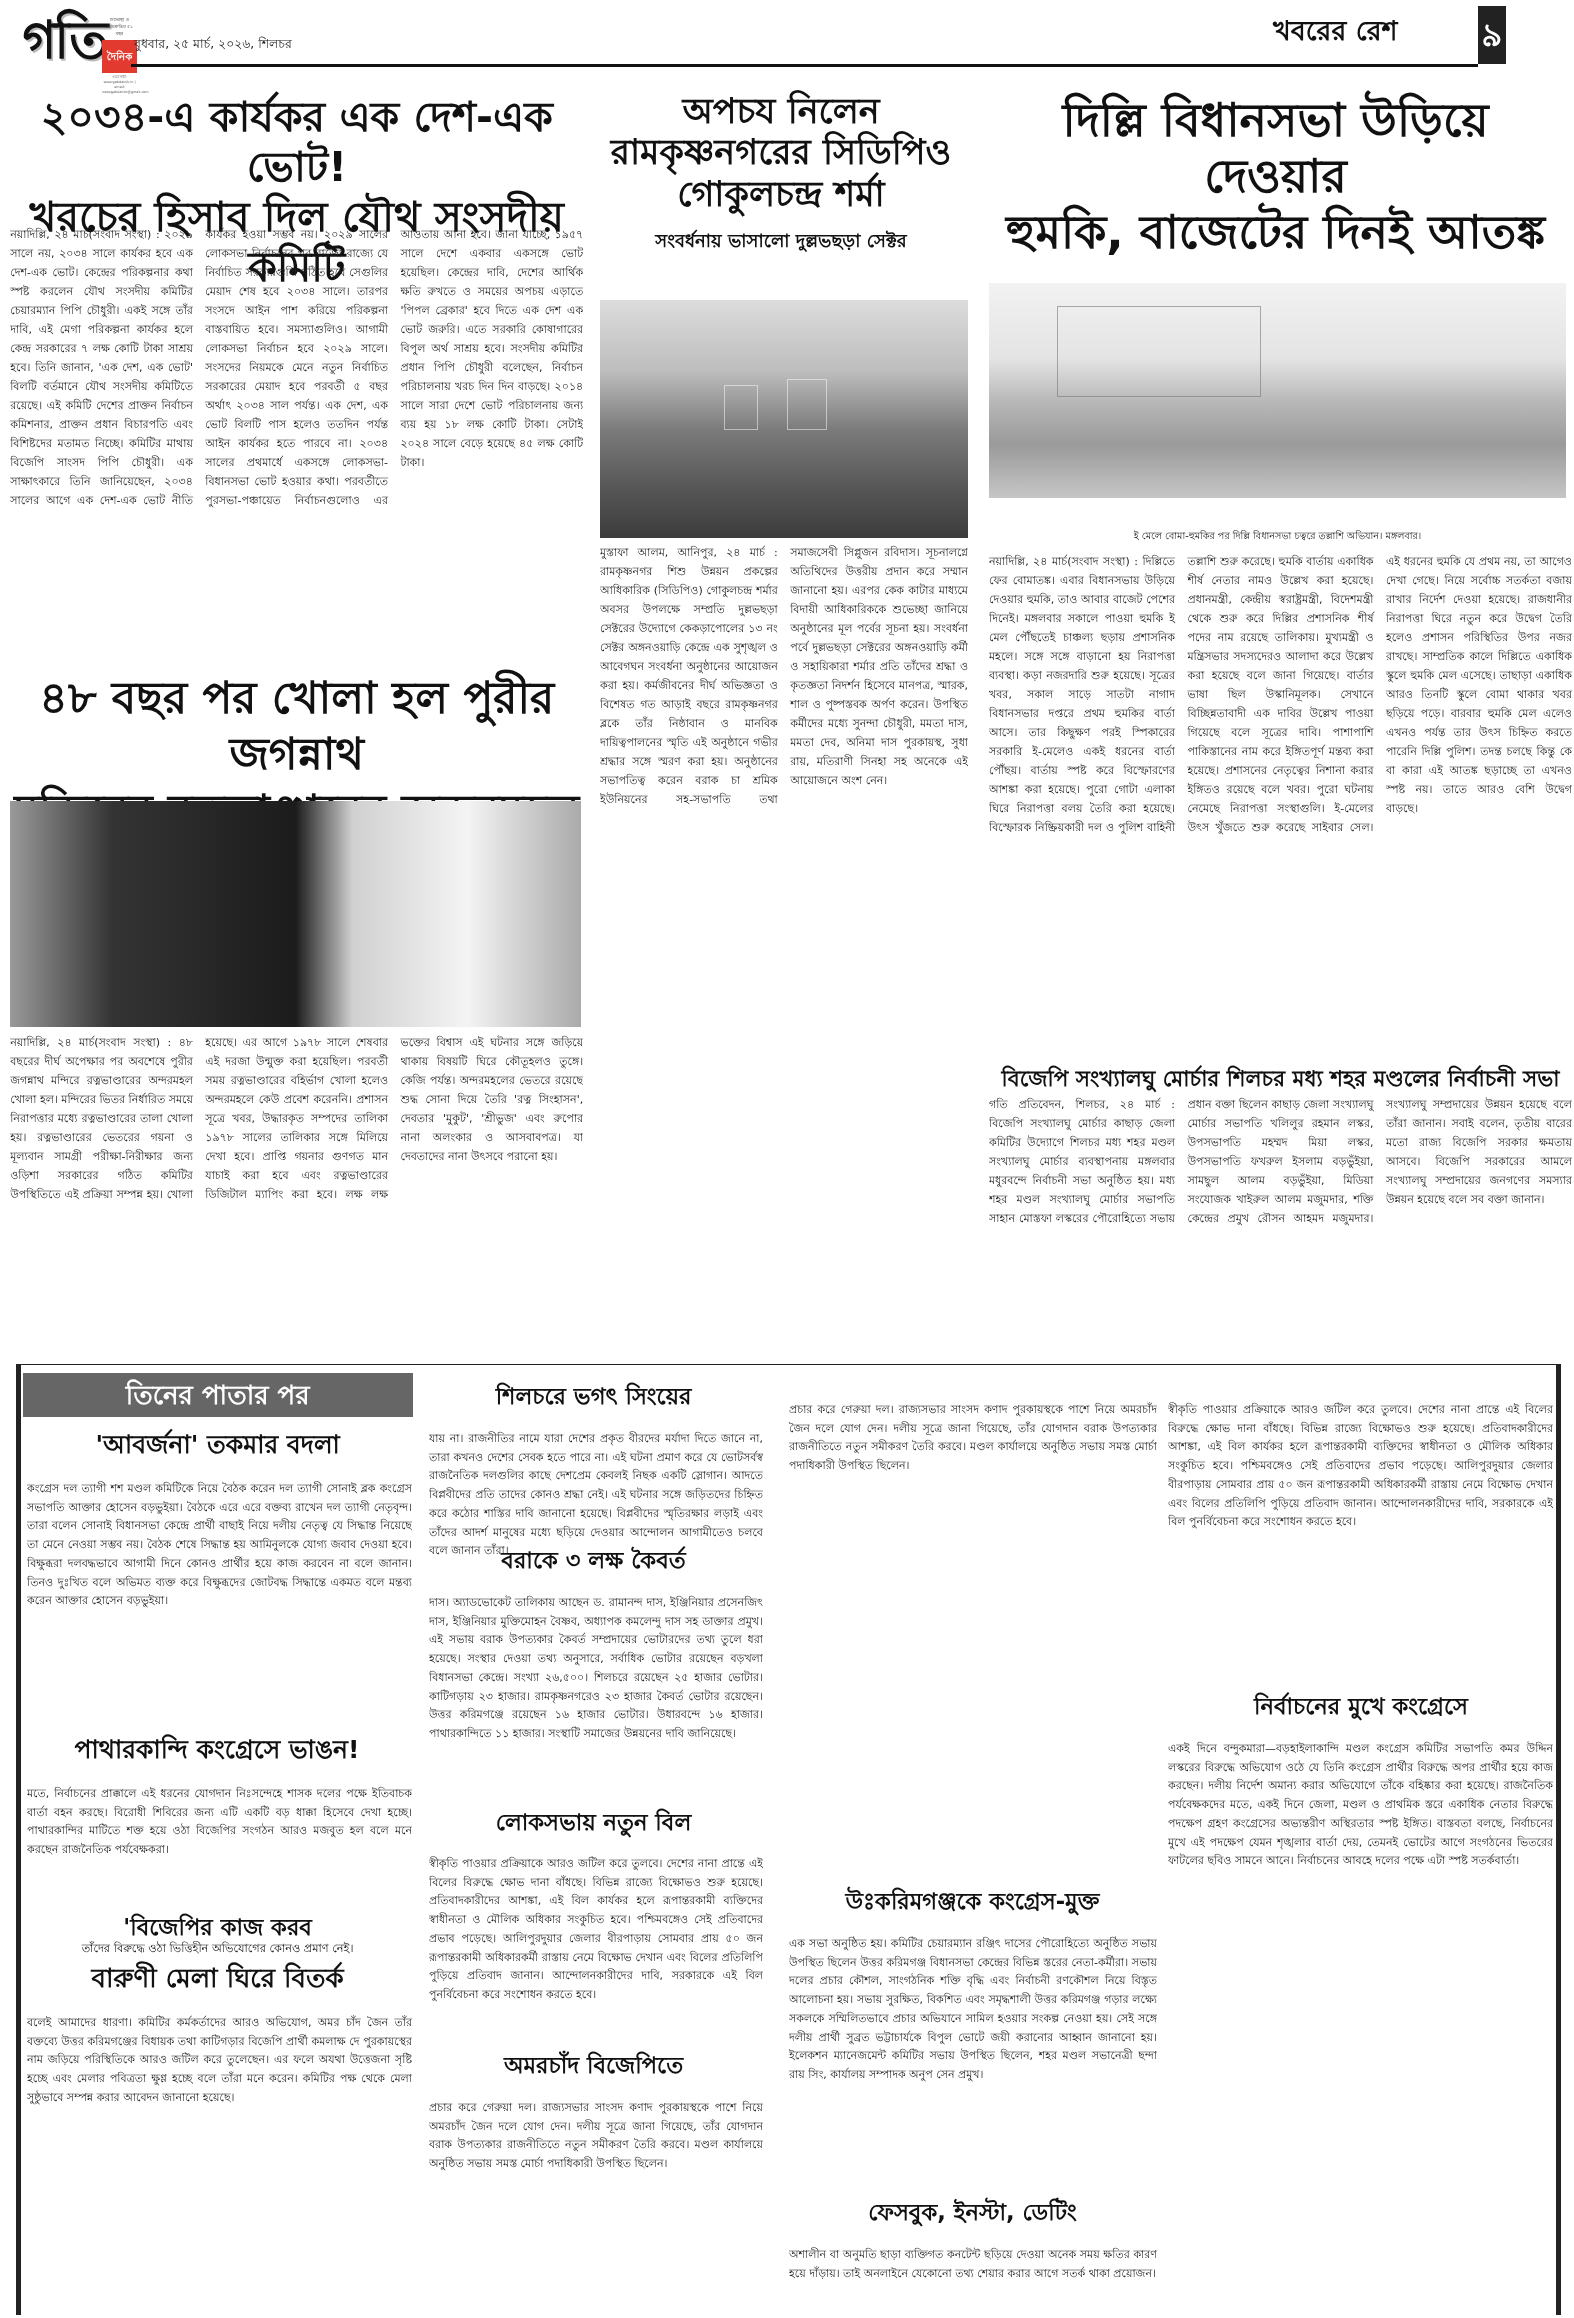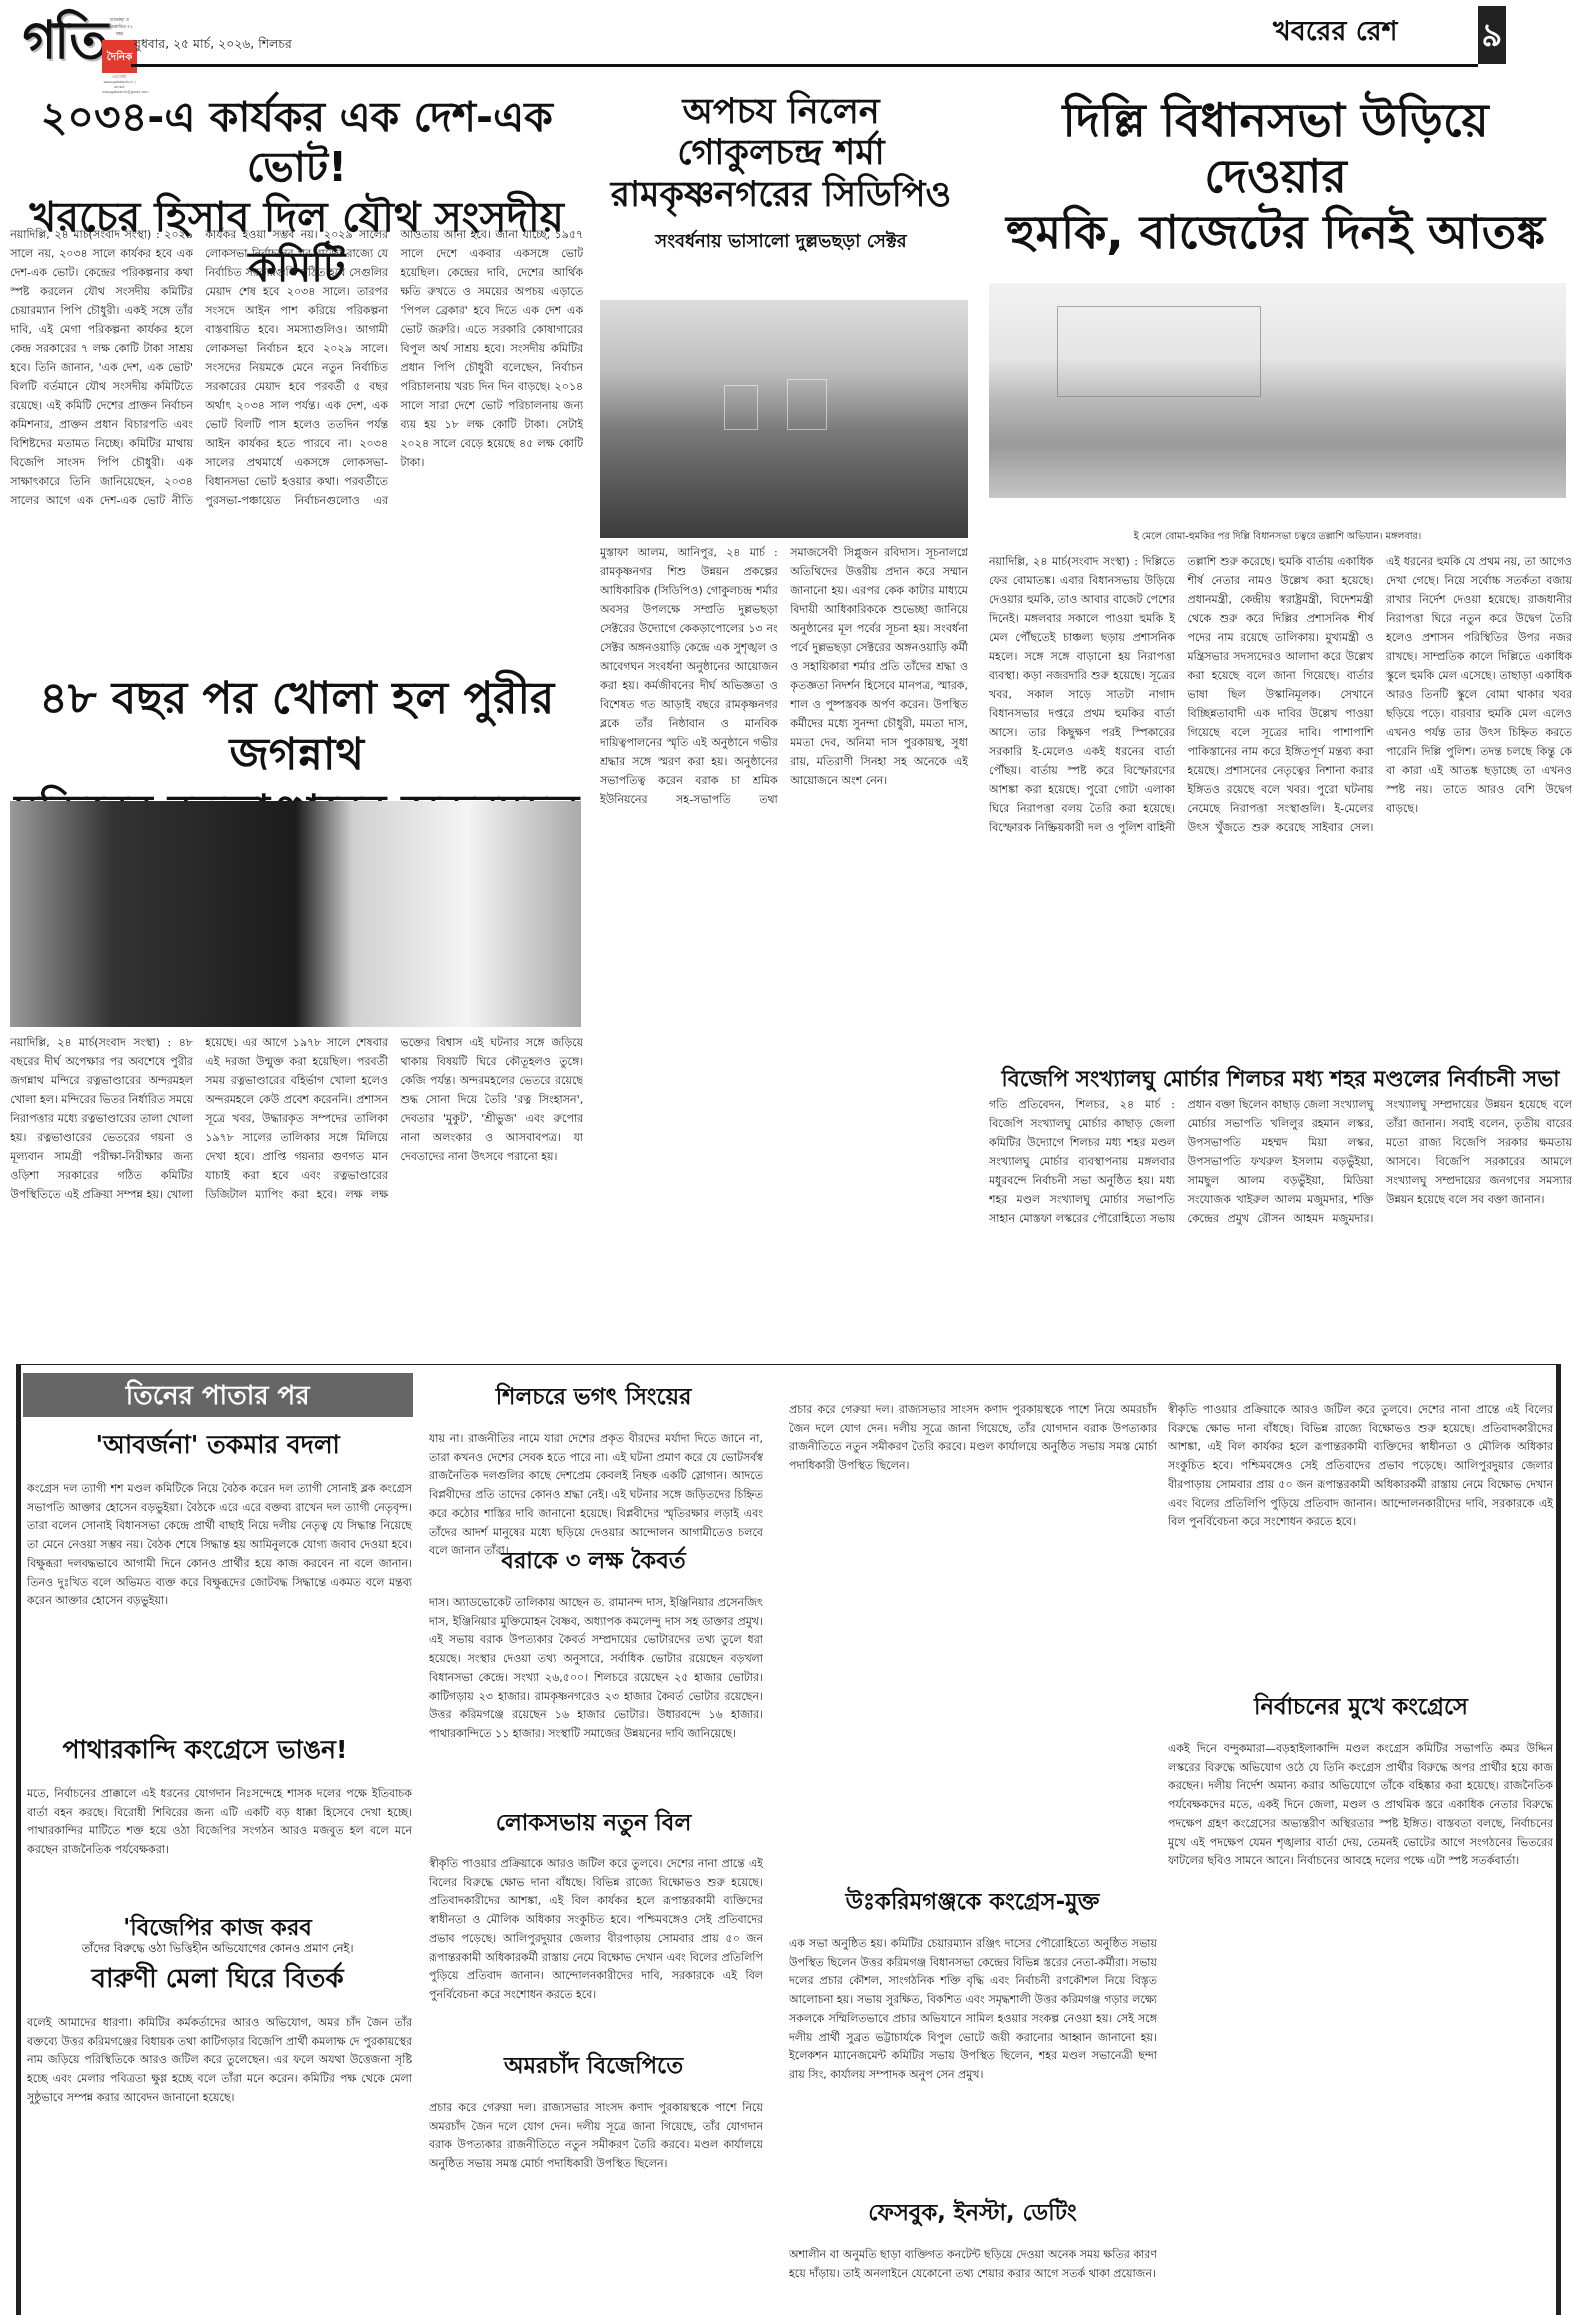--- a/index.html
+++ b/index.html
@@ -70,22 +70,22 @@
   <div>২০৩৪-এ কার্যকর এক দেশ-এক ভোট!</div>
   <div>খরচের হিসাব দিল যৌথ সংসদীয় কমিটি</div>
 </div>
 <div class="abs txt cols2" style="left:10.2px; top:225px; width:573px; height:430px;">
   <span class="dateline-in">নয়াদিল্লি, ২৪ মার্চ(সংবাদ সংস্থা) :</span>
   <span>২০২৯ সালে নয়, ২০৩৪ সালে কার্যকর হবে এক দেশ-এক ভোট। কেন্দ্রের পরিকল্পনার কথা স্পষ্ট করলেন যৌথ সংসদীয় কমিটির চেয়ারম্যান পিপি চৌধুরী। একই সঙ্গে তাঁর দাবি, এই মেগা পরিকল্পনা কার্যকর হলে কেন্দ্র সরকারের ৭ লক্ষ কোটি টাকা সাশ্রয় হবে। তিনি জানান, 'এক দেশ, এক ভোট' বিলটি বর্তমানে যৌথ সংসদীয় কমিটিতে রয়েছে। এই কমিটি দেশের প্রাক্তন নির্বাচন কমিশনার, প্রাক্তন প্রধান বিচারপতি এবং বিশিষ্টদের মতামত নিচ্ছে। কমিটির মাথায় বিজেপি সাংসদ পিপি চৌধুরী। এক সাক্ষাৎকারে তিনি জানিয়েছেন, ২০৩৪ সালের আগে এক দেশ-এক ভোট নীতি কার্যকর হওয়া সম্ভব নয়। ২০২৯ সালের লোকসভা নির্বাচনের পর রাজ্যে রাজ্যে যে নির্বাচিত সরকারগুলি গঠিত হবে সেগুলির মেয়াদ শেষ হবে ২০৩৪ সালে। তারপর সংসদে আইন পাশ করিয়ে পরিকল্পনা বাস্তবায়িত হবে। সমস্যাগুলিও। আগামী লোকসভা নির্বাচন হবে ২০২৯ সালে। সংসদের নিয়মকে মেনে নতুন নির্বাচিত সরকারের মেয়াদ হবে পরবর্তী ৫ বছর অর্থাৎ ২০৩৪ সাল পর্যন্ত। এক দেশ, এক ভোট বিলটি পাস হলেও ততদিন পর্যন্ত আইন কার্যকর হতে পারবে না। ২০৩৪ সালের প্রথমার্ধে একসঙ্গে লোকসভা-বিধানসভা ভোট হওয়ার কথা। পরবর্তীতে পুরসভা-পঞ্চায়েত নির্বাচনগুলোও এর আওতায় আনা হবে। জানা যাচ্ছে, ১৯৫৭ সালে দেশে একবার একসঙ্গে ভোট হয়েছিল। কেন্দ্রের দাবি, দেশের আর্থিক ক্ষতি রুখতে ও সময়ের অপচয় এড়াতে 'পিপল ব্রেকার' হবে দিতে এক দেশ এক ভোট জরুরি। এতে সরকারি কোষাগারের বিপুল অর্থ সাশ্রয় হবে। সংসদীয় কমিটির প্রধান পিপি চৌধুরী বলেছেন, নির্বাচন পরিচালনায় খরচ দিন দিন বাড়ছে। ২০১৪ সালে সারা দেশে ভোট পরিচালনায় জন্য ব্যয় হয় ১৮ লক্ষ কোটি টাকা। সেটাই ২০২৪ সালে বেড়ে হয়েছে ৪৫ লক্ষ কোটি টাকা।</span>
 </div>
 
 <div class="abs hl hl2">
   <div>অপচয নিলেন</div>
+  <div>রামকৃষ্ণনগরের সিডিপিও</div>
   <div>গোকুলচন্দ্র শর্মা</div>
-  <div>রামকৃষ্ণনগরের সিডিপিও</div>
   <span class="sub">সংবর্ধনায় ভাসালো দুল্লভছড়া সেক্টর</span>
 </div>
 <div class="abs photo photo-ceremony">
   <div class="box-shape" style="left:124px; top:85px; width:34px; height:45px;"></div>
   <div class="box-shape" style="left:187px; top:79px; width:40px; height:51px;"></div>
 </div>
 <div class="abs txt cols2" style="left:600px; top:543px; width:368px; height:815px; column-count:2;">
   <span class="dateline-in">মুস্তাফা আলম, আনিপুর, ২৪ মার্চ :</span>
   <span>রামকৃষ্ণনগর শিশু উন্নয়ন প্রকল্পের আধিকারিক (সিডিপিও) গোকুলচন্দ্র শর্মার অবসর উপলক্ষে সম্প্রতি দুল্লভছড়া সেক্টরের উদ্যোগে কেকড়াপোলের ১৩ নং সেক্টর অঙ্গনওয়াড়ি কেন্দ্রে এক সুশৃঙ্খল ও আবেগঘন সংবর্ধনা অনুষ্ঠানের আয়োজন করা হয়। কর্মজীবনের দীর্ঘ অভিজ্ঞতা ও বিশেষত গত আড়াই বছরে রামকৃষ্ণনগর ব্লকে তাঁর নিষ্ঠাবান ও মানবিক দায়িত্বপালনের স্মৃতি এই অনুষ্ঠানে গভীর শ্রদ্ধার সঙ্গে স্মরণ করা হয়। অনুষ্ঠানের সভাপতিত্ব করেন বরাক চা শ্রমিক ইউনিয়নের সহ-সভাপতি তথা সমাজসেবী সিপ্লুজন রবিদাস। সূচনালগ্নে অতিথিদের উত্তরীয় প্রদান করে সম্মান জানানো হয়। এরপর কেক কাটার মাধ্যমে বিদায়ী আধিকারিককে শুভেচ্ছা জানিয়ে অনুষ্ঠানের মূল পর্বের সূচনা হয়। সংবর্ধনা পর্বে দুল্লভছড়া সেক্টরের অঙ্গনওয়াড়ি কর্মী ও সহায়িকারা শর্মার প্রতি তাঁদের শ্রদ্ধা ও কৃতজ্ঞতা নিদর্শন হিসেবে মানপত্র, স্মারক, শাল ও পুষ্পস্তবক অর্পণ করেন। উপস্থিত কর্মীদের মধ্যে সুনন্দা চৌধুরী, মমতা দাস, মমতা দেব, অনিমা দাস পুরকায়স্থ, সুধা রায়, মতিরাণী সিনহা সহ অনেকে এই আয়োজনে অংশ নেন।</span>
 </div>
@@ -117,21 +117,21 @@
 <div class="abs txt cols2" style="left:989px; top:1095px; width:583px; height:263px;">
   <span class="dateline-in">গতি প্রতিবেদন, শিলচর, ২৪ মার্চ :</span>
   <span>বিজেপি সংখ্যালঘু মোর্চার কাছাড় জেলা কমিটির উদ্যোগে শিলচর মধ্য শহর মণ্ডল সংখ্যালঘু মোর্চার ব্যবস্থাপনায় মঙ্গলবার মধুরবন্দে নির্বাচনী সভা অনুষ্ঠিত হয়। মধ্য শহর মণ্ডল সংখ্যালঘু মোর্চার সভাপতি সাহান মোস্তফা লস্করের পৌরোহিত্যে সভায় প্রধান বক্তা ছিলেন কাছাড় জেলা সংখ্যালঘু মোর্চার সভাপতি খলিলুর রহমান লস্কর, উপসভাপতি মহম্মদ মিয়া লস্কর, উপসভাপতি ফখরুল ইসলাম বড়ভুঁইয়া, সামছুল আলম বড়ভুঁইয়া, মিডিয়া সংযোজক খাইরুল আলম মজুমদার, শক্তি কেন্দ্রের প্রমুখ রৌসন আহমদ মজুমদার। সংখ্যালঘু সম্প্রদায়ের উন্নয়ন হয়েছে বলে তাঁরা জানান। সবাই বলেন, তৃতীয় বারের মতো রাজ্য বিজেপি সরকার ক্ষমতায় আসবে। বিজেপি সরকারের আমলে সংখ্যালঘু সম্প্রদায়ের জনগণের সমস্যার উন্নয়ন হয়েছে বলে সব বক্তা জানান।</span>
 </div>
 
 <div class="abs bottom-frame"></div>
 <div class="abs tinbox">তিনের পাতার পর</div>
 
 <div class="abs bh" style="left:22.6px; top:1425px; width:390px; font-size:25px;">'আবর্জনা' তকমার বদলা</div>
 <div class="abs b-col" style="left:27px; top:1460px; width:385px; height:260px;">কংগ্রেস দল ত্যাগী শশ মণ্ডল কমিটিকে নিয়ে বৈঠক করেন দল ত্যাগী সোনাই ব্লক কংগ্রেস সভাপতি আক্তার হোসেন বড়ভুইয়া। বৈঠকে এরে এরে বক্তব্য রাখেন দল ত্যাগী নেতৃবৃন্দ। তারা বলেন সোনাই বিধানসভা কেন্দ্রে প্রার্থী বাছাই নিয়ে দলীয় নেতৃত্ব যে সিদ্ধান্ত নিয়েছে তা মেনে নেওয়া সম্ভব নয়। বৈঠক শেষে সিদ্ধান্ত হয় আমিনুলকে যোগ্য জবাব দেওয়া হবে। বিক্ষুব্ধরা দলবদ্ধভাবে আগামী দিনে কোনও প্রার্থীর হয়ে কাজ করবেন না বলে জানান। তিনও দুঃখিত বলে অভিমত ব্যক্ত করে বিক্ষুব্ধদের জোটবদ্ধ সিদ্ধান্তে একমত বলে মন্তব্য করেন আক্তার হোসেন বড়ভুইয়া।</div>
-<div class="abs bh" style="left:10px; top:1730px; width:390px; font-size:25px;">পাথারকান্দি কংগ্রেসে ভাঙন!</div>
+<div class="abs bh" style="left:22px; top:1730px; width:390px; font-size:25px;">পাথারকান্দি কংগ্রেসে ভাঙন!</div>
 <div class="abs b-col" style="left:27px; top:1765px; width:385px; height:141px;">মতে, নির্বাচনের প্রাক্কালে এই ধরনের যোগদান নিঃসন্দেহে শাসক দলের পক্ষে ইতিবাচক বার্তা বহন করছে। বিরোধী শিবিরের জন্য এটি একটি বড় ধাক্কা হিসেবে দেখা হচ্ছে। পাথারকান্দির মাটিতে শক্ত হয়ে ওঠা বিজেপির সংগঠন আরও মজবুত হল বলে মনে করছেন রাজনৈতিক পর্যবেক্ষকরা।</div>
 <div class="abs bh" style="left:22.6px; top:1910px; width:390px; font-size:22.6px;">'বিজেপির কাজ করব</div>
 <div class="abs bh" style="left:22.6px; top:1940px; width:390px; font-size:11.3px; font-weight:400;">তাঁদের বিরুদ্ধে ওঠা ভিত্তিহীন অভিযোগের কোনও প্রমাণ নেই।</div>
 <div class="abs bh" style="left:22.6px; top:1958px; width:390px; font-size:26px;">বারুণী মেলা ঘিরে বিতর্ক</div>
 <div class="abs b-col" style="left:27px; top:1994px; width:385px; height:314px;">বলেই আমাদের ধারণা। কমিটির কর্মকর্তাদের আরও অভিযোগ, অমর চাঁদ জৈন তাঁর বক্তব্যে উত্তর করিমগঞ্জের বিধায়ক তথা কাটিগড়ার বিজেপি প্রার্থী কমলাক্ষ দে পুরকায়স্থের নাম জড়িয়ে পরিস্থিতিকে আরও জটিল করে তুলেছেন। এর ফলে অযথা উত্তেজনা সৃষ্টি হচ্ছে এবং মেলার পবিত্রতা ক্ষুণ্ণ হচ্ছে বলে তাঁরা মনে করেন। কমিটির পক্ষ থেকে মেলা সুষ্ঠুভাবে সম্পন্ন করার আবেদন জানানো হয়েছে।</div>
 
 <div class="abs bh" style="left:424px; top:1379px; width:339px; font-size:22.6px;">শিলচরে ভগৎ সিংয়ের</div>
 <div class="abs b-col" style="left:429px; top:1410px; width:334px; height:130px;">যায় না। রাজনীতির নামে যারা দেশের প্রকৃত বীরদের মর্যাদা দিতে জানে না, তারা কখনও দেশের সেবক হতে পারে না। এই ঘটনা প্রমাণ করে যে ভোটসর্বস্ব রাজনৈতিক দলগুলির কাছে দেশপ্রেম কেবলই নিছক একটি স্লোগান। আদতে বিপ্লবীদের প্রতি তাদের কোনও শ্রদ্ধা নেই। এই ঘটনার সঙ্গে জড়িতদের চিহ্নিত করে কঠোর শাস্তির দাবি জানানো হয়েছে। বিপ্লবীদের স্মৃতিরক্ষার লড়াই এবং তাঁদের আদর্শ মানুষের মধ্যে ছড়িয়ে দেওয়ার আন্দোলন আগামীতেও চলবে বলে জানান তাঁরা।</div>
 <div class="abs bh" style="left:424px; top:1543px; width:339px; font-size:22.6px;">বরাকে ৩ লক্ষ কৈবর্ত</div>
 <div class="abs b-col" style="left:429px; top:1574px; width:334px; height:226px;">দাস। অ্যাডভোকেট তালিকায় আছেন ড. রামানন্দ দাস, ইঞ্জিনিয়ার প্রসেনজিৎ দাস, ইঞ্জিনিয়ার মুক্তিমোহন বৈষ্ণব, অধ্যাপক কমলেন্দু দাস সহ ডাক্তার প্রমুখ। এই সভায় বরাক উপত্যকার কৈবর্ত সম্প্রদায়ের ভোটারদের তথ্য তুলে ধরা হয়েছে। সংস্থার দেওয়া তথ্য অনুসারে, সর্বাধিক ভোটার রয়েছেন বড়খলা বিধানসভা কেন্দ্রে। সংখ্যা ২৬,৫০০। শিলচরে রয়েছেন ২৫ হাজার ভোটার। কাটিগড়ায় ২৩ হাজার। রামকৃষ্ণনগরেও ২৩ হাজার কৈবর্ত ভোটার রয়েছেন। উত্তর করিমগঞ্জে রয়েছেন ১৬ হাজার ভোটার। উধারবন্দে ১৬ হাজার। পাথারকান্দিতে ১১ হাজার। সংস্থাটি সমাজের উন্নয়নের দাবি জানিয়েছে।</div>

